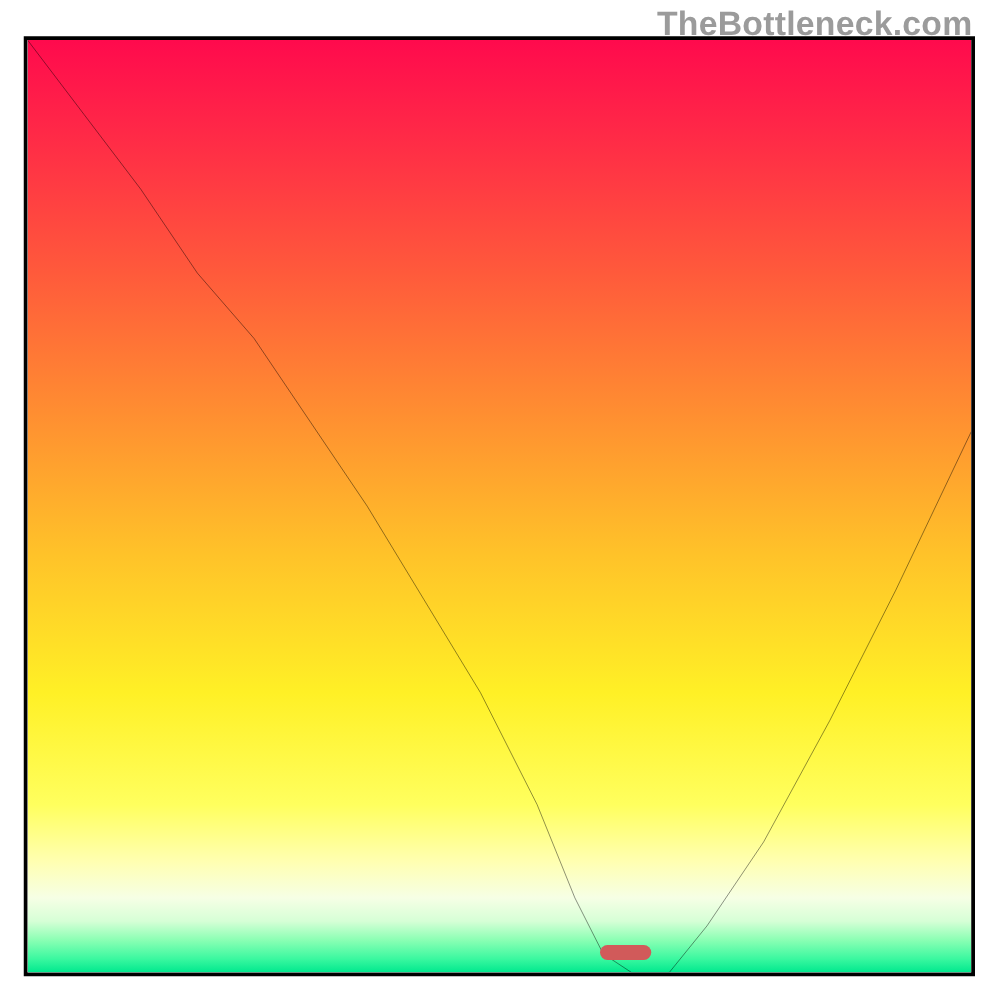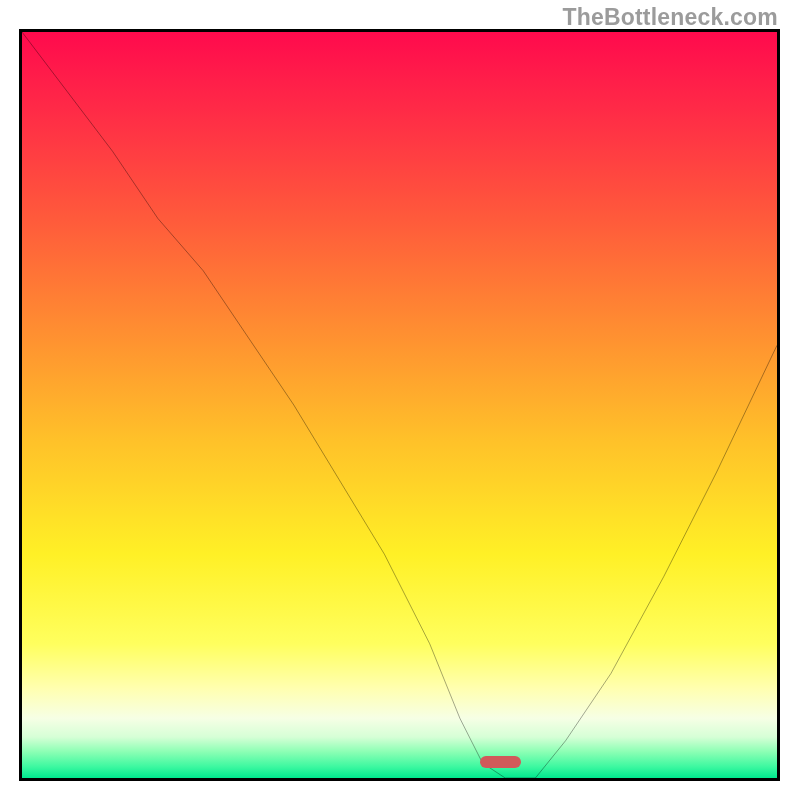--- a/index.html
+++ b/index.html
@@ -33,21 +33,21 @@
     top: 0;
     width: 100%;
     height: 100%;
     pointer-events: none;
   }
   .watermark {
     position: absolute;
     top: 4px;
     right: 22px;
     color: #9b9b9b;
-    font-size: 23px;
+    font-size: 27px;
     font-weight: 600;
     letter-spacing: 0.2px;
     font-family: Arial, Helvetica, sans-serif;
   }
   .marker {
     position: absolute;
     height: 12px;
     border-radius: 6px;
     background: #d15a5a;
   }

